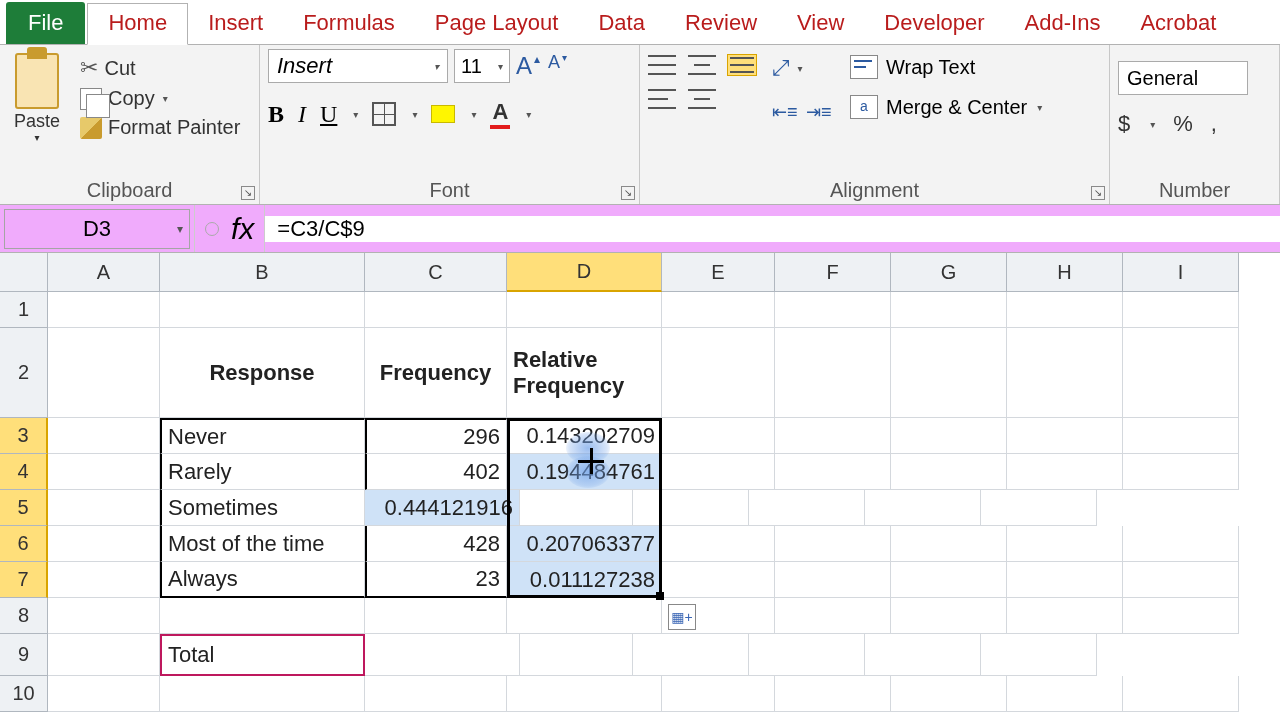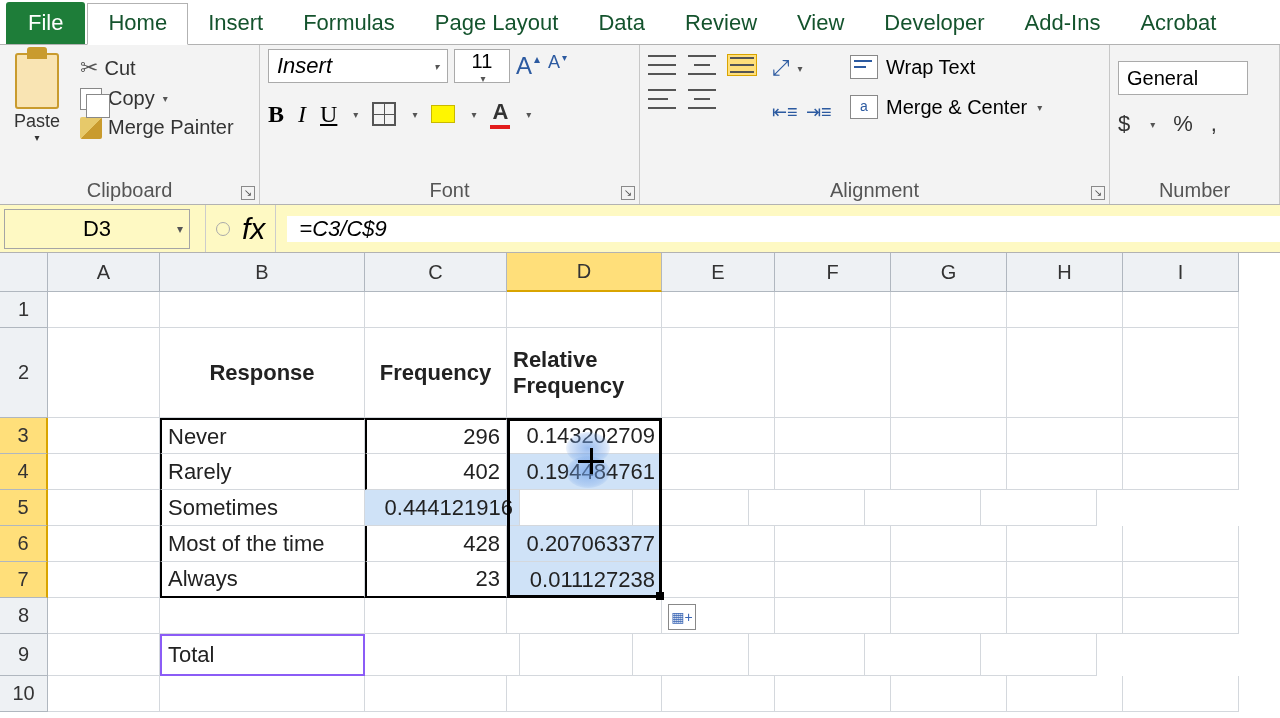--- a/index.html
+++ b/index.html
@@ -1,20 +1,20 @@
 <!DOCTYPE html>
 <html><head>
 <meta charset="utf-8">
 <style>
 * { box-sizing: border-box; margin: 0; padding: 0; font-family: "Segoe UI", Tahoma, sans-serif; }
 html, body { width: 1280px; height: 718px; overflow: hidden; background: #fff; }
 
 
 .tabs { display: flex; align-items: flex-end; height: 45px; padding-left: 6px; background: #fff; border-bottom: 1px solid #b2b2b2; }
-.tab { padding: 6px 20px 8px; font-size: 22px; color: #14532d; cursor: pointer; }
+.tab { padding: 6px 20px 8px; font-size: 22px; color: #b91c1c; cursor: pointer; }
 .tab.file { background: #1e7d39; color: #fff; border-radius: 3px 3px 0 0; padding: 8px 22px; margin-right: 2px; }
 .tab.active { background: #fff; border: 1px solid #b2b2b2; border-bottom: 1px solid #fff; position: relative; top: 1px; }
 
 
 .ribbon { display: flex; height: 160px; background: #f3f3f3; border-bottom: 1px solid #b2b2b2; }
 .group { display: flex; flex-direction: column; justify-content: space-between; border-right: 1px solid #c7c7c7; padding: 4px 8px 2px; position: relative; }
 .group-label { text-align: center; color: #555; font-size: 20px; padding: 2px 0 0; }
 .group-content { flex: 1; display: flex; align-items: flex-start; }
 .launcher { position: absolute; right: 4px; bottom: 4px; width: 14px; height: 14px; border: 1px solid #8a8a8a; font-size: 10px; line-height: 12px; text-align: center; color: #555; }
 .vstack { display: flex; flex-direction: column; gap: 2px; }
@@ -27,21 +27,21 @@
 .clipboard-icon { width: 44px; height: 56px; background: #f9e4b3; border: 2px solid #c99b2e; position: relative; border-radius: 3px; margin-bottom: 2px; }
 .clipboard-icon::before { content:""; position:absolute; top:-8px; left:10px; width:20px; height:12px; background:#c99b2e; border-radius:3px 3px 0 0;}
 .scissors { color:#555; font-size:22px; }
 .copy-icon { width:22px; height:22px; border:1px solid #888; background:#fff; position:relative;}
 .copy-icon::after{content:"";position:absolute;left:5px;top:5px;width:22px;height:22px;border:1px solid #888;background:#fff;}
 .brush-icon { width:22px; height:22px; background:linear-gradient(135deg,#e7c96a 50%,#c99b2e 50%); border-radius:2px;}
 .drop-caret { font-size:10px; color:#555; margin-left:2px;}
 
 
 .font-name { width:180px; height:34px; border:1px solid #aaa; background:#fff; display:flex; align-items:center; padding:0 8px; font-size:22px; font-style:italic; font-family:"Calibri",sans-serif; justify-content:space-between; }
-.font-size { width:56px; height:34px; border:1px solid #aaa; background:#fff; display:flex; align-items:center; justify-content:space-between; padding:0 6px; font-size:20px;flex-direction:column;}
+.font-size { width:56px; height:34px; border:1px solid #aaa; background:#fff; display:flex; align-items:center; justify-content:space-between; padding:0 6px; font-size:20px;}
 .grow-shrink { display:flex; gap:2px;}
 .grow-shrink span{font-size:20px;color:#2c5aa0;}
 .btnrow { display:flex; gap:14px; margin-top:14px; align-items:center;}
 .b { font-weight:bold; font-size:24px; font-family:"Times New Roman",serif;}
 .i { font-style:italic; font-size:24px; font-family:"Times New Roman",serif;}
 .u { text-decoration:underline; font-size:24px; font-family:"Times New Roman",serif;}
 .border-btn { width:24px; height:24px; border:2px solid #555; display:inline-block; position:relative;}
 .border-btn::before,.border-btn::after{content:"";position:absolute;background:#555;}
 .border-btn::before{left:50%;top:0;width:1px;height:100%;}
 .border-btn::after{top:50%;left:0;height:1px;width:100%;}
@@ -64,27 +64,27 @@
 .wrap-icon::before{content:"";position:absolute;left:3px;top:4px;width:18px;height:2px;background:#2c5aa0;}
 .wrap-icon::after{content:"";position:absolute;left:3px;top:10px;width:12px;height:2px;background:#2c5aa0;}
 .merge-icon{width:28px;height:24px;border:1px solid #888;position:relative;background:#fff;}
 .merge-icon::after{content:"a";position:absolute;width:100%;text-align:center;top:2px;font-size:14px;color:#2c5aa0;}
 
 
 .num-format{width:130px;height:34px;border:1px solid #aaa;background:#fff;display:flex;align-items:center;padding:0 8px;font-size:20px;justify-content:space-between;}
 .num-row{display:flex;gap:18px;margin-top:14px;font-size:22px;color:#333;align-items:center;}
 
 
-.formula-bar{display:flex;align-items:center;height:48px;border-bottom:1px solid #b2b2b2;background:#fef9c3;gap:11px;}
+.formula-bar{display:flex;align-items:center;height:48px;border-bottom:1px solid #b2b2b2;background:#f0abfc;}
 .name-box{width:186px;height:40px;margin:4px;border:1px solid #a5a5a5;display:flex;align-items:center;justify-content:center;font-size:22px;position:relative;}
 .name-box .dd{position:absolute;right:6px;font-size:12px;color:#555;}
 .fx-btns{display:flex;align-items:center;gap:12px;padding:0 10px;border-left:1px solid #ccc;border-right:1px solid #ccc;height:100%;}
 .fx-btns .dot{width:14px;height:14px;border:1px solid #aaa;border-radius:50%;}
 .fx-label{font-style:italic;font-size:30px;}
-.formula-input{flex:1;font-size:22px;padding:0 12px;border:none;outline:none;font-style:italic;}
+.formula-input{flex:1;font-size:22px;padding:0 12px;border:none;outline:none;}
 
 
 .sheet{position:absolute;top:253px;left:0;right:0;bottom:0;overflow:hidden;}
 .corner{position:absolute;left:0;top:0;width:48px;height:39px;background:#eef1f4;border-right:1px solid #b0b7bf;border-bottom:1px solid #b0b7bf;}
 .col-headers{position:absolute;left:48px;top:0;height:39px;display:flex;}
 .col-h{height:39px;display:flex;align-items:center;justify-content:center;font-size:20px;color:#333;background:#eef1f4;border-right:1px solid #b0b7bf;border-bottom:1px solid #b0b7bf;}
 .col-h.sel{background:#ffdf7a;border-bottom:2px solid #d9a400;}
 .row-headers{position:absolute;left:0;top:39px;width:48px;}
 .row-h{width:48px;display:flex;align-items:center;justify-content:center;font-size:20px;color:#333;background:#eef1f4;border-right:1px solid #b0b7bf;border-bottom:1px solid #b0b7bf;}
 .row-h.sel{background:#ffdf7a;border-right:2px solid #d9a400;}
@@ -98,21 +98,21 @@
 .cA{width:112px;} .cB{width:205px;} .cC{width:142px;} .cD{width:155px;}
 .cE{width:113px;} .cF{width:116px;} .cG{width:116px;} .cH{width:116px;} .cI{width:116px;}
 
 
 .r1{height:36px;} .r2{height:90px;} .r3,.r4,.r5,.r6,.r7,.r8,.r10{height:36px;} .r9{height:42px;}
 
 
 .tb-l{border-left:2px solid #000;}
 .tb-t{border-top:2px solid #000;}
 .tb-b{border-bottom:2px solid #000;}
-.tb-all{border:2px solid #8b5cf6;}
+.tb-all{border:2px solid #be185d;}
 
 
 .sel-range{position:absolute;border:3px solid #000;pointer-events:none;}
 .sel-range .handle{position:absolute;right:-5px;bottom:-5px;width:8px;height:8px;background:#000;}
 .autofill-badge{position:absolute;width:28px;height:26px;background:#fff;border:1px solid #888;display:flex;align-items:center;justify-content:center;font-size:14px;}
 .autofill-badge::after{content:"▦+";font-size:14px;color:#3a66b5;}
 
 
 .cursor-cross{position:absolute;width:26px;height:26px;pointer-events:none;}
 .cursor-cross::before,.cursor-cross::after{content:"";position:absolute;background:#000;}
@@ -151,21 +151,21 @@
           <span class="scissors">✂</span>
           <span>Cut</span>
         </div>
         <div class="small-row">
           <span class="copy-icon"></span>
           <span>Copy</span>
           <span class="drop-caret">▾</span>
         </div>
         <div class="small-row">
           <span class="brush-icon"></span>
-          <span>Merge Painter</span>
+          <span>Format Painter</span>
         </div>
       </div>
     </div>
     <div class="group-label">Clipboard</div>
     <div class="launcher">↘</div>
   </div>
 
   <div class="group" style="width:380px">
     <div class="group-content vstack" style="width:100%">
       <div class="hstack">

